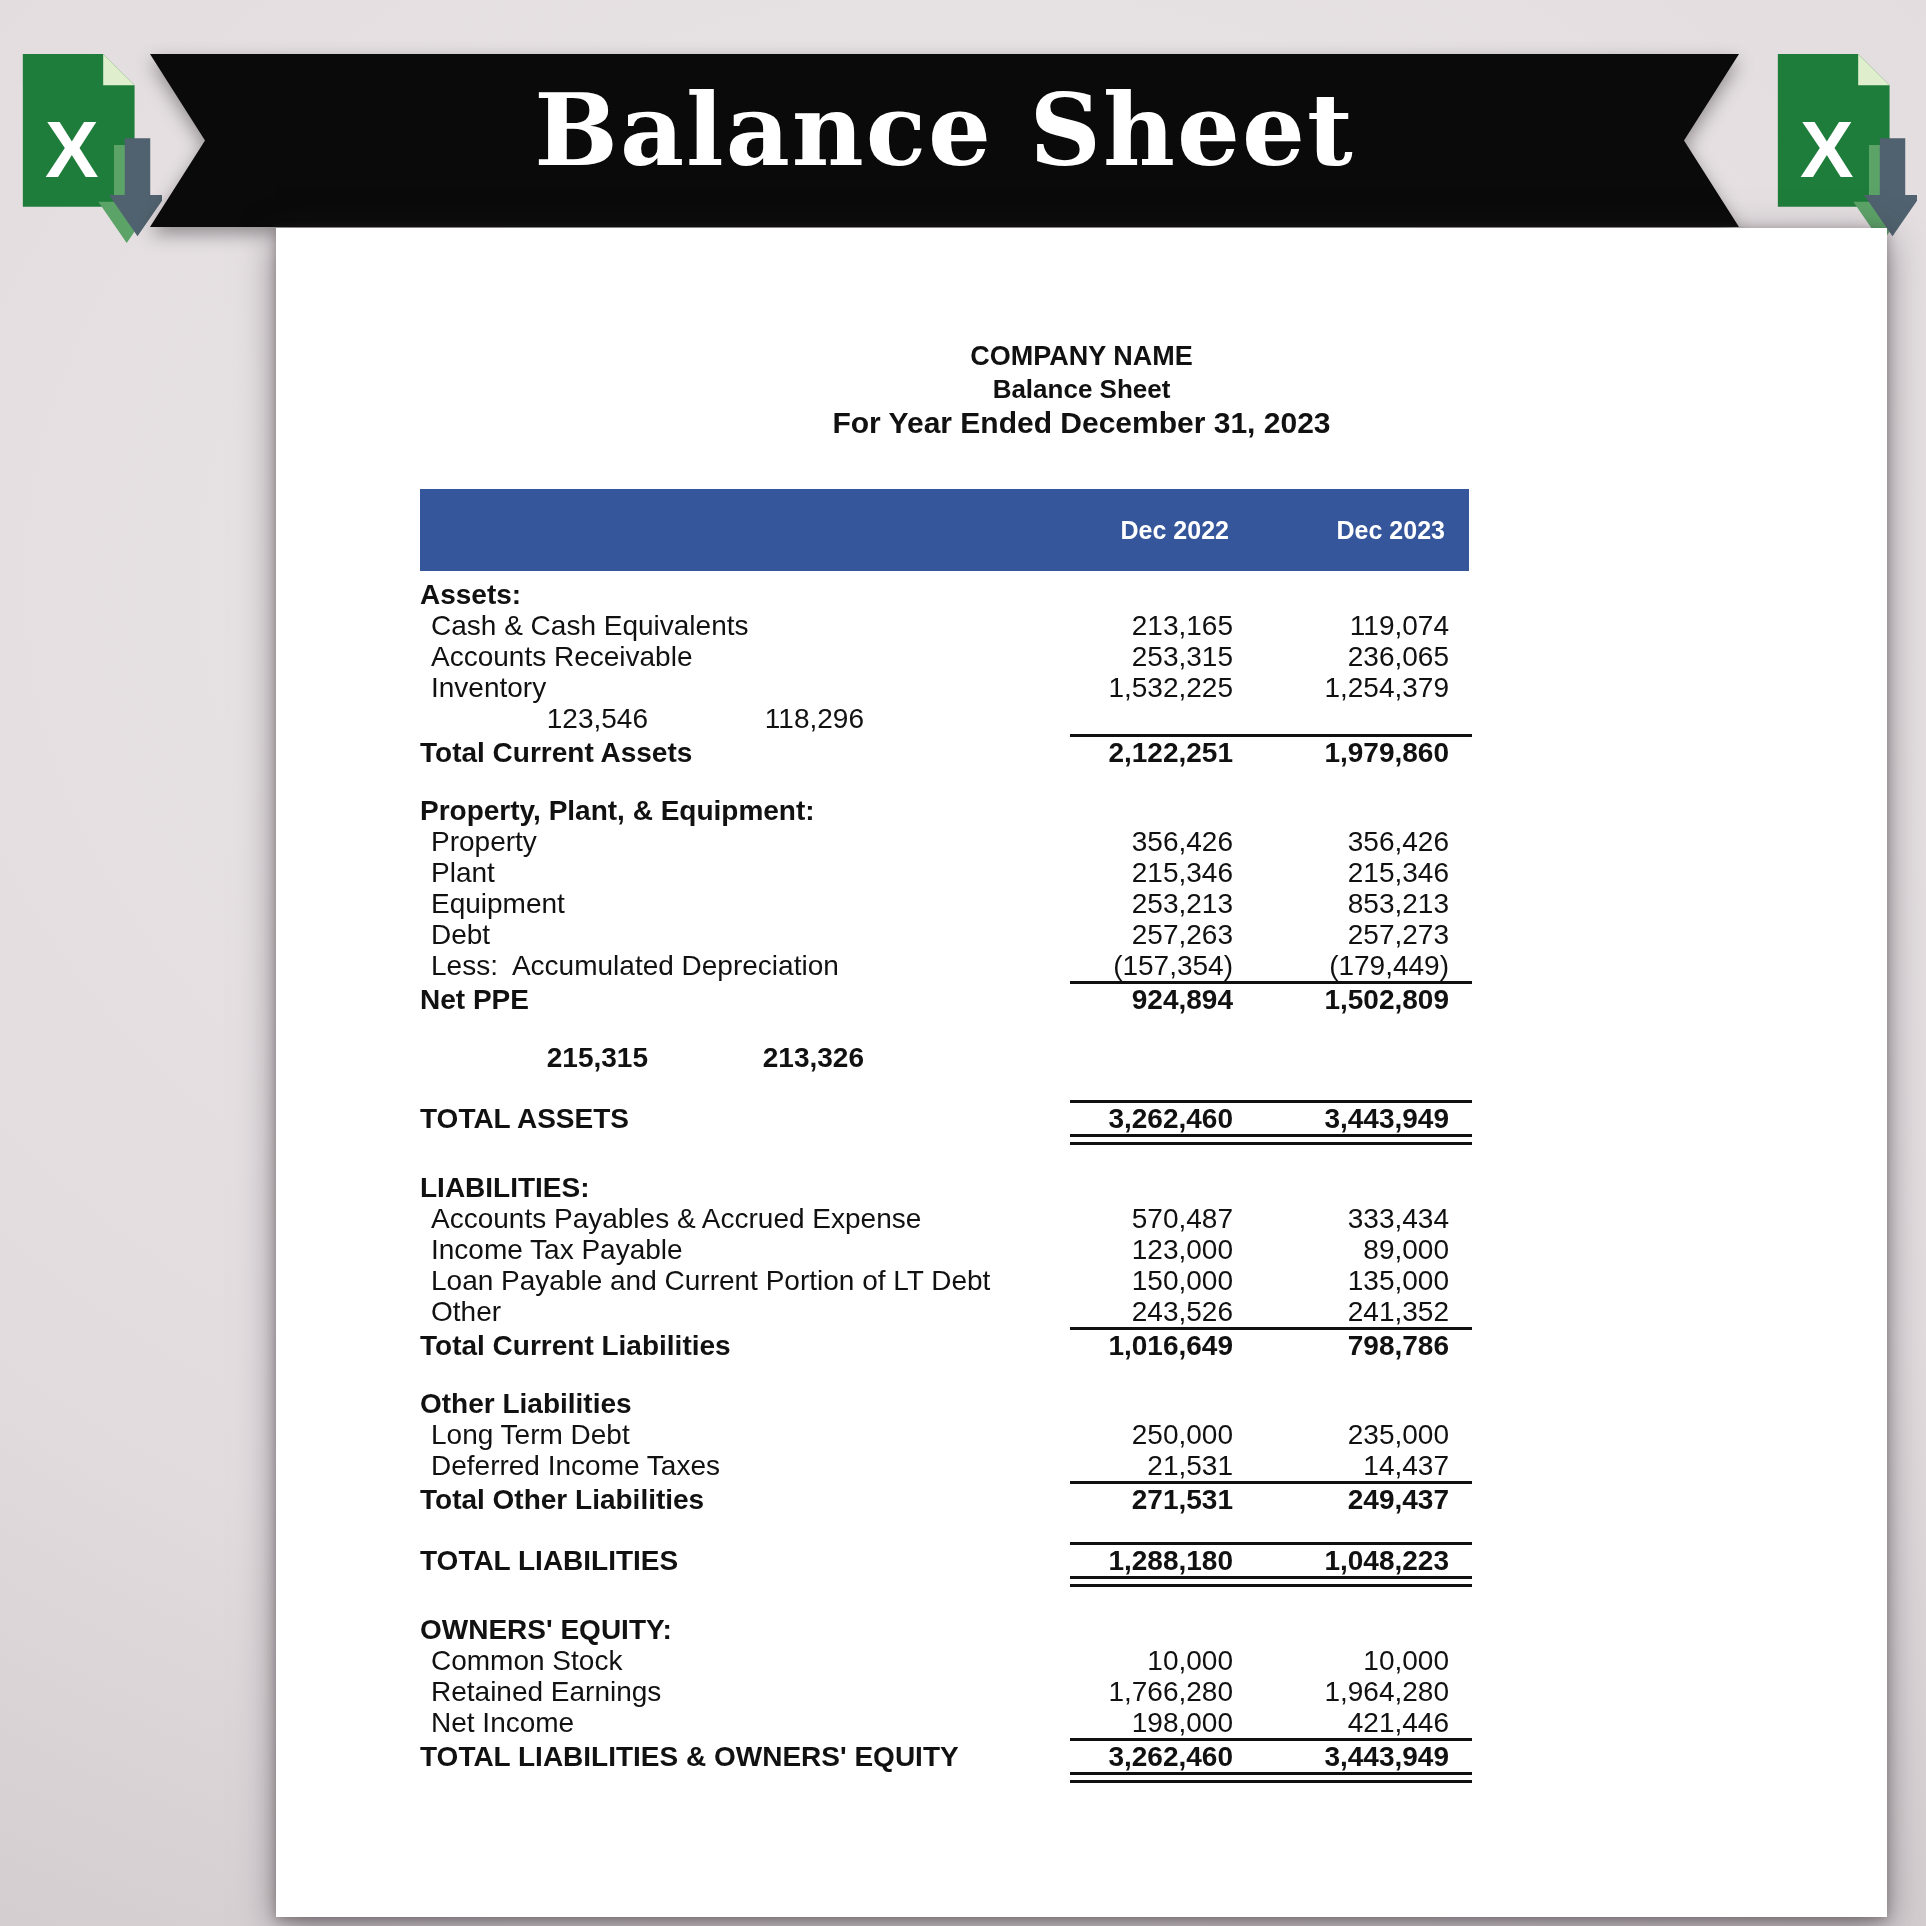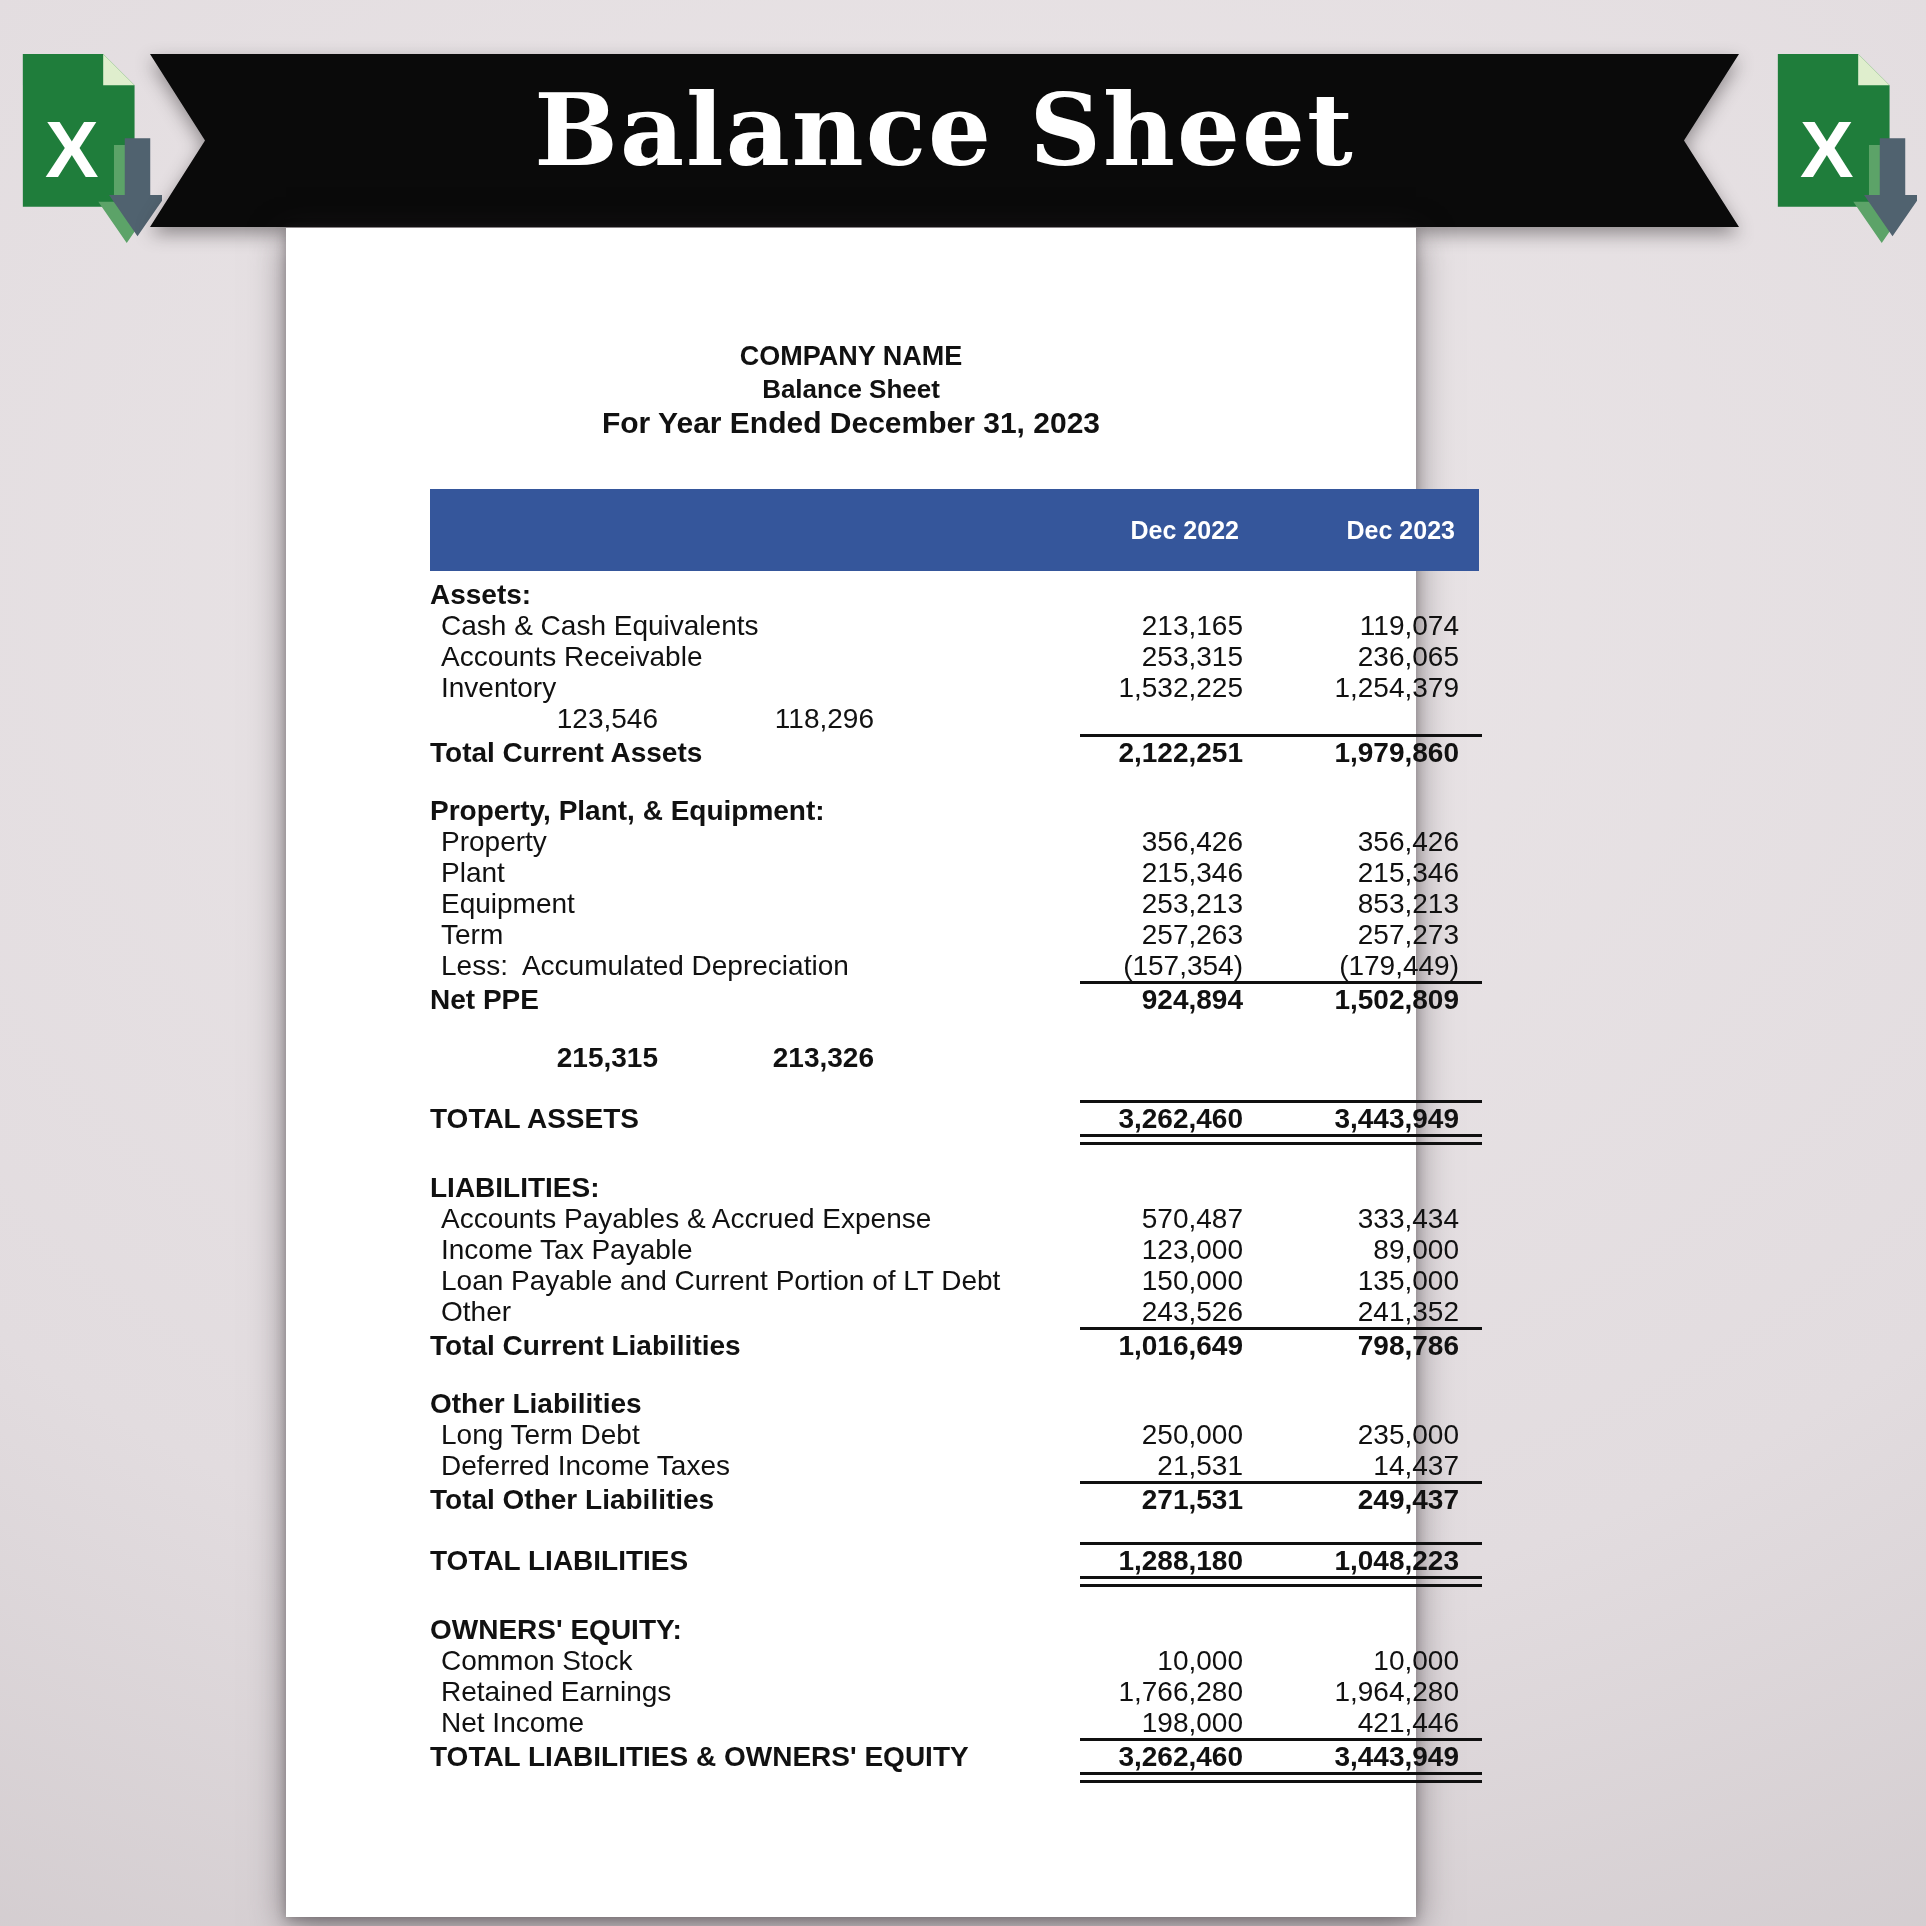--- a/index.html
+++ b/index.html
@@ -21,25 +21,24 @@
   .banner-title{
     font-family:"DejaVu Serif", serif;font-weight:bold;color:#ffffff;
     font-size:99px;letter-spacing:2px;padding-bottom:22px;
   }
   
   .xlicon{position:absolute;top:48px;width:147px;height:196px;}
   .xlicon.left{left:15px;}
   .xlicon.right{left:1770px;}
   
   .page{
-    position:absolute;left:276px;top:228px;width:1130px;height:1689px;
+    position:absolute;left:276px;top:228px;width:1611px;height:1689px;
     background:var(--page,#ffffff);
     box-shadow: 0 10px 34px rgba(55,48,52,.55), 0 2px 10px rgba(55,48,52,.35);
     color:#111;
-    margin-left:10px;
   }
   .doc-head{padding-top:112px;text-align:center;font-weight:bold;line-height:33px;}
   .doc-head .company{font-size:27px;}
   .doc-head .doctitle{font-size:26px;}
   .doc-head .period{font-size:30px;}
   
   .colbar{
     margin:50px 0 0 144px;width:1049px;height:82px;
     background:var(--bar_blue,#35569B);
     display:flex;align-items:center;box-sizing:border-box;padding-right:24px;
@@ -142,21 +141,21 @@
         <span class="lbl">Plant</span>
         <span class="v1">215,346</span>
         <span class="v2">215,346</span>
       </div>
       <div class="trow item">
         <span class="lbl">Equipment</span>
         <span class="v1">253,213</span>
         <span class="v2">853,213</span>
       </div>
       <div class="trow item">
-        <span class="lbl">Term</span>
+        <span class="lbl">Debt</span>
         <span class="v1">257,263</span>
         <span class="v2">257,273</span>
       </div>
       <div class="trow item">
         <span class="lbl">Less:&nbsp; Accumulated Depreciation</span>
         <span class="v1">(157,354)</span>
         <span class="v2">(179,449)</span>
       </div>
       <div class="rule single"></div>
       <div class="trow total">

